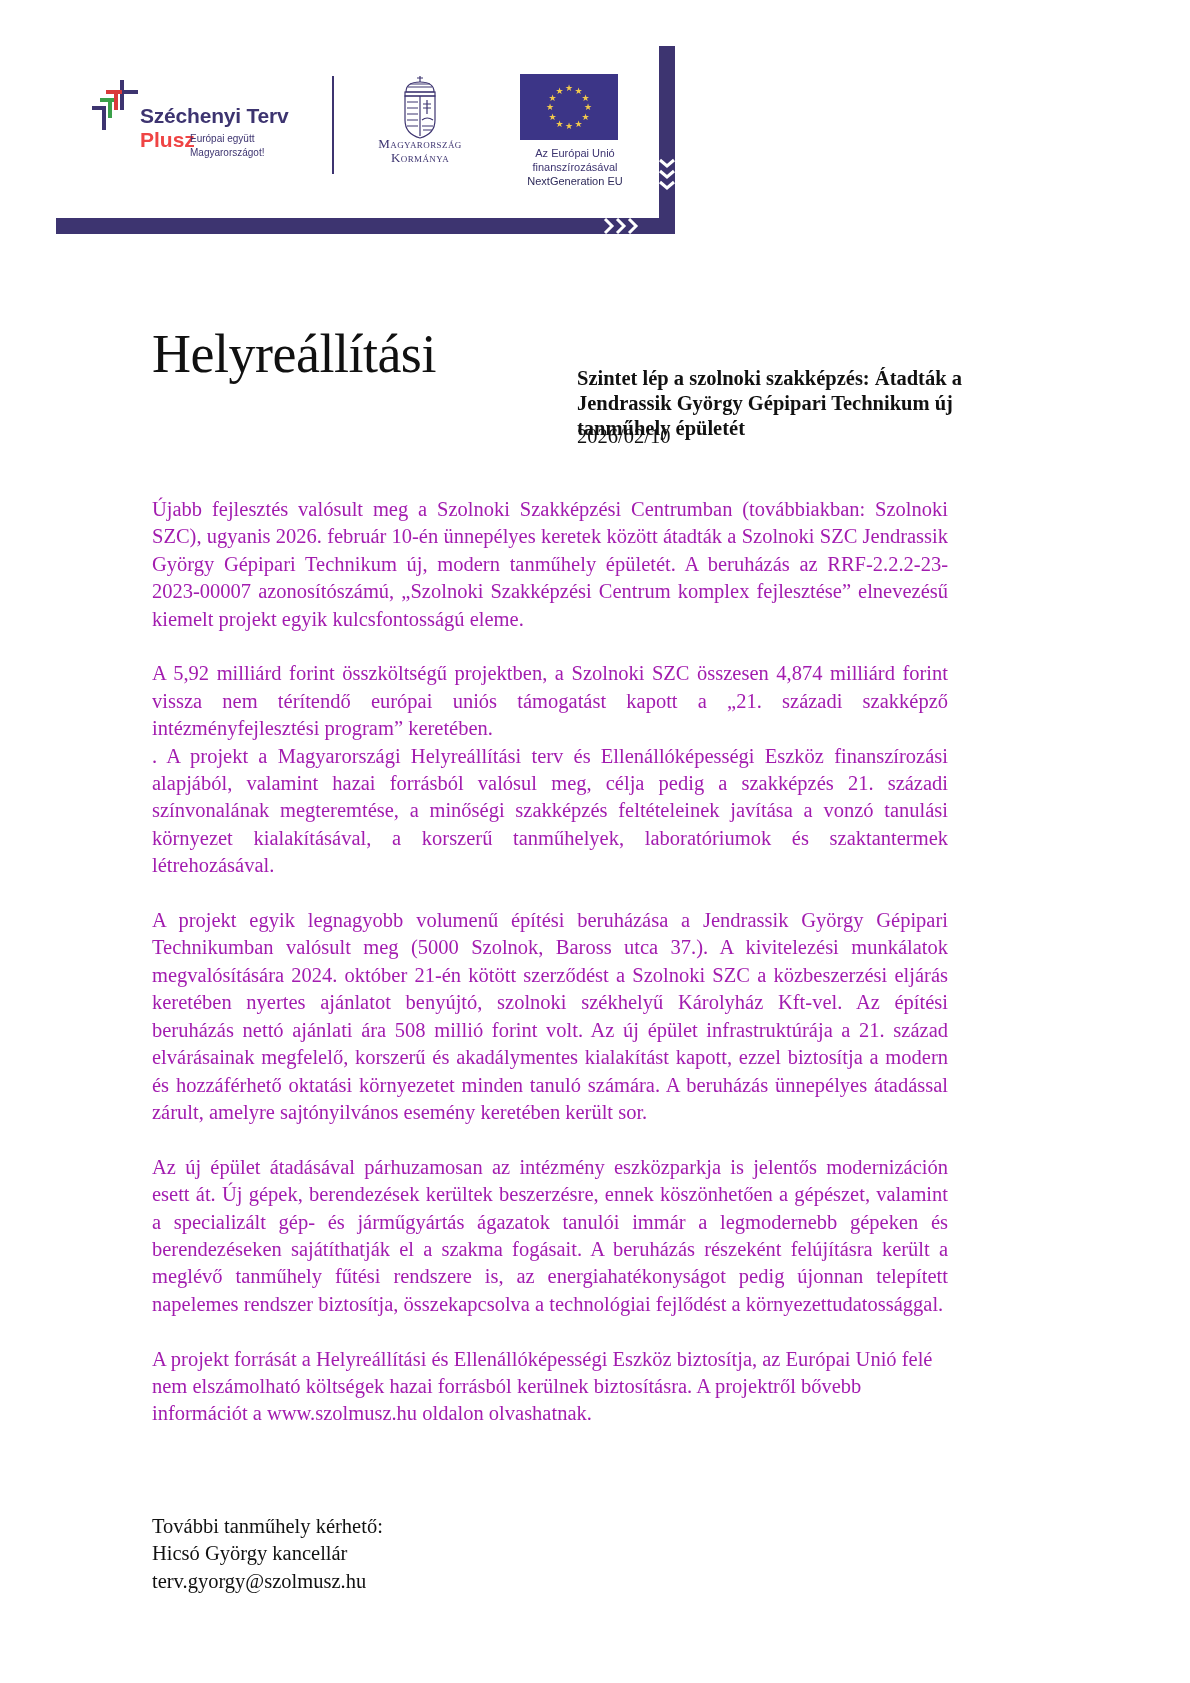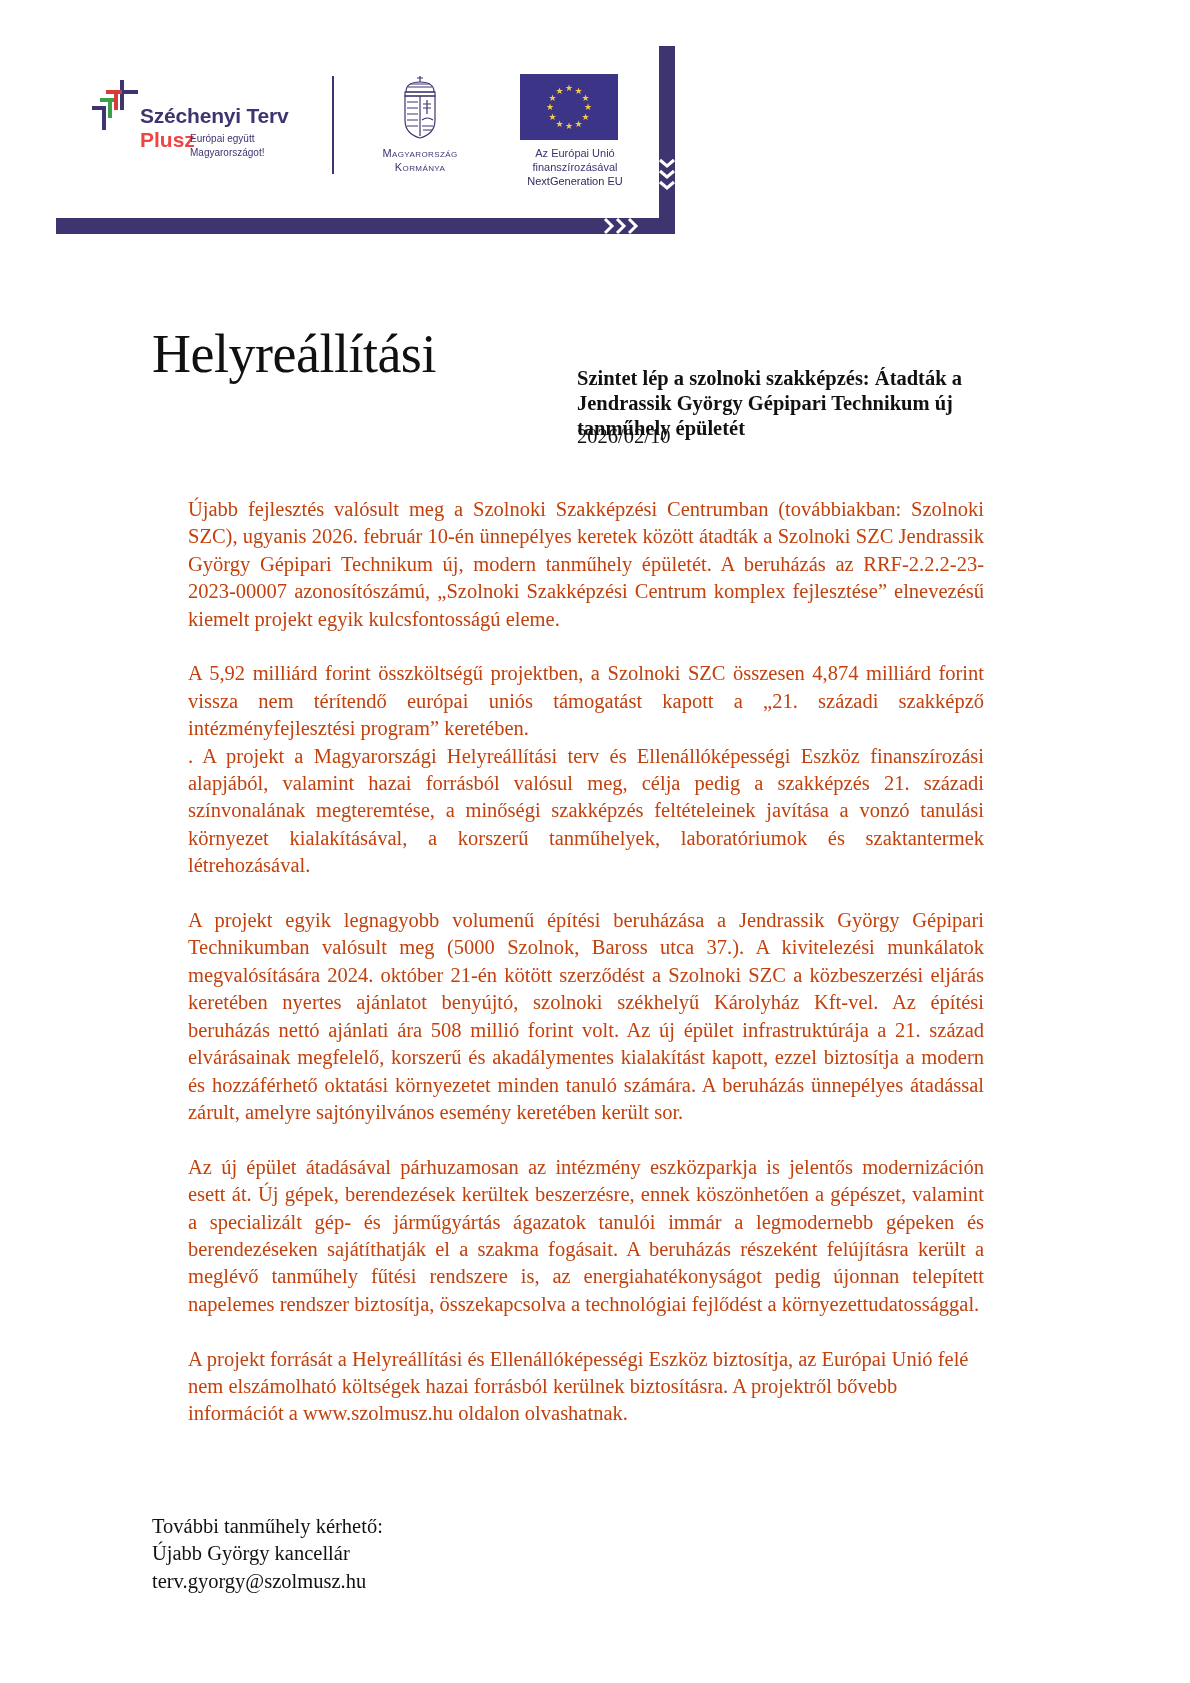--- a/index.html
+++ b/index.html
@@ -19,38 +19,38 @@
                font-weight: bold; font-size: 21px; color: #3d3470; letter-spacing: -0.2px; white-space: nowrap; }
   .szt-plus { position: absolute; left: 48px; top: 48px; font-family: "Liberation Sans", "DejaVu Sans", sans-serif;
               font-weight: bold; font-size: 21px; color: #ef4444; }
   .szt-slogan { position: absolute; left: 98px; top: 52px; font-family: "Liberation Sans", "DejaVu Sans", sans-serif;
                 font-size: 10px; line-height: 14px; color: #3d3470; white-space: nowrap; }
 
   .divider { position: absolute; left: 332px; top: 76px; width: 2px; height: 98px; background: #3d3470; }
 
   .gov { position: absolute; left: 360px; top: 74px; width: 120px; height: 110px; text-align: center; }
   .gov-crest { position: absolute; left: 36px; top: 0; }
-  .gov-text { position: absolute; left: 0; top: 72px; width: 120px; font-family: Liberation Sans, sans-serif;
-              font-size: 11px; line-height: 14px; color: #3d3470; letter-spacing: 0.4px; font-variant: small-caps; }
+  .gov-text { position: absolute; left: 0; top: 63px; width: 120px; font-family: Liberation Serif, serif;
+              font-size: 13px; line-height: 14px; color: #3d3470; letter-spacing: 0.4px; font-variant: small-caps; }
 
   .eu { position: absolute; left: 506px; top: 74px; width: 130px; height: 120px; }
   .eu-flag { position: absolute; left: 14px; top: 0; width: 98px; height: 66px; background: #3c3587; }
   .eu-text { position: absolute; left: 6px; top: 72px; width: 126px; text-align: center;
              font-family: "Liberation Sans", "DejaVu Sans", sans-serif; font-size: 11px; line-height: 14px; color: #3d3470; }
   .eu-text .ng { font-weight: normal; color: #2e2a5a; }
 
   
   .doc-title { position: absolute; left: 152px; top: 322px; font-size: 54px; line-height: 64px; color: #111;
                font-family: "Liberation Serif", "DejaVu Serif", serif; letter-spacing: -0.5px; }
   .headline { position: absolute; left: 577px; top: 322px; width: 440px; font-weight: bold; font-size: 20.5px;
               line-height: 25px; color: #111; margin-top: 44px; }
   .date { position: absolute; left: 577px; top: 424px; font-size: 20.5px; line-height: 25px; color: #111; }
 
   
-  .body { position: absolute; left: 152px; top: 496px; width: 796px; font-size: 20.5px; line-height: 27.4px; color: #c2410c; margin-left: 36px; }
+  .body { position: absolute; left: 152px; top: 496px; width: 796px; font-size: 20.5px; line-height: 27.4px; color: #a21caf; }
   .body p { margin: 0; text-align: justify; }
   .body p.gap { margin-top: 27.4px; }
   .body p.left { text-align: left; }
   .contact { position: absolute; left: 152px; top: 1513px; font-size: 20.5px; line-height: 27.4px; color: #111; }
   .contact div { white-space: nowrap; }
 </style>
 </head>
 <body>
 
 <div class="hdr">
@@ -158,15 +158,15 @@
   <p>Újabb fejlesztés valósult meg a Szolnoki Szakképzési Centrumban (továbbiakban: Szolnoki SZC), ugyanis 2026. február 10-én ünnepélyes keretek között átadták a Szolnoki SZC Jendrassik György Gépipari Technikum új, modern tanműhely épületét. A beruházás az RRF-2.2.2-23-2023-00007 azonosítószámú, „Szolnoki Szakképzési Centrum komplex fejlesztése” elnevezésű kiemelt projekt egyik kulcsfontosságú eleme.</p>
   <p class="gap">A 5,92 milliárd forint összköltségű projektben, a Szolnoki SZC összesen 4,874 milliárd forint vissza nem térítendő európai uniós támogatást kapott a „21. századi szakképző intézményfejlesztési program” keretében.</p>
   <p>. A projekt a Magyarországi Helyreállítási terv és Ellenállóképességi Eszköz finanszírozási alapjából, valamint hazai forrásból valósul meg, célja pedig a szakképzés 21. századi színvonalának megteremtése, a minőségi szakképzés feltételeinek javítása a vonzó tanulási környezet kialakításával, a korszerű tanműhelyek, laboratóriumok és szaktantermek létrehozásával.</p>
   <p class="gap">A projekt egyik legnagyobb volumenű építési beruházása a Jendrassik György Gépipari Technikumban valósult meg (5000 Szolnok, Baross utca 37.). A kivitelezési munkálatok megvalósítására 2024. október 21-én kötött szerződést a Szolnoki SZC a közbeszerzési eljárás keretében nyertes ajánlatot benyújtó, szolnoki székhelyű Károlyház Kft-vel. Az építési beruházás nettó ajánlati ára 508 millió forint volt. Az új épület infrastruktúrája a 21. század elvárásainak megfelelő, korszerű és akadálymentes kialakítást kapott, ezzel biztosítja a modern és hozzáférhető oktatási környezetet minden tanuló számára. A beruházás ünnepélyes átadással zárult, amelyre sajtónyilvános esemény keretében került sor.</p>
   <p class="gap">Az új épület átadásával párhuzamosan az intézmény eszközparkja is jelentős modernizáción esett át. Új gépek, berendezések kerültek beszerzésre, ennek köszönhetően a gépészet, valamint a specializált gép- és járműgyártás ágazatok tanulói immár a legmodernebb gépeken és berendezéseken sajátíthatják el a szakma fogásait. A beruházás részeként felújításra került a meglévő tanműhely fűtési rendszere is, az energiahatékonyságot pedig újonnan telepített napelemes rendszer biztosítja, összekapcsolva a technológiai fejlődést a környezettudatossággal.</p>
   <p class="gap left">A projekt forrását a Helyreállítási és Ellenállóképességi Eszköz biztosítja, az Európai Unió felé nem elszámolható költségek hazai forrásból kerülnek biztosításra. A projektről bővebb információt a www.szolmusz.hu oldalon olvashatnak.</p>
 </div>
 
 <div class="contact">
   <div>További tanműhely kérhető:</div>
-  <div>Újabb György kancellár</div>
+  <div>Hicsó György kancellár</div>
   <div>terv.gyorgy@szolmusz.hu</div>
 </div>
 
 </body></html>

